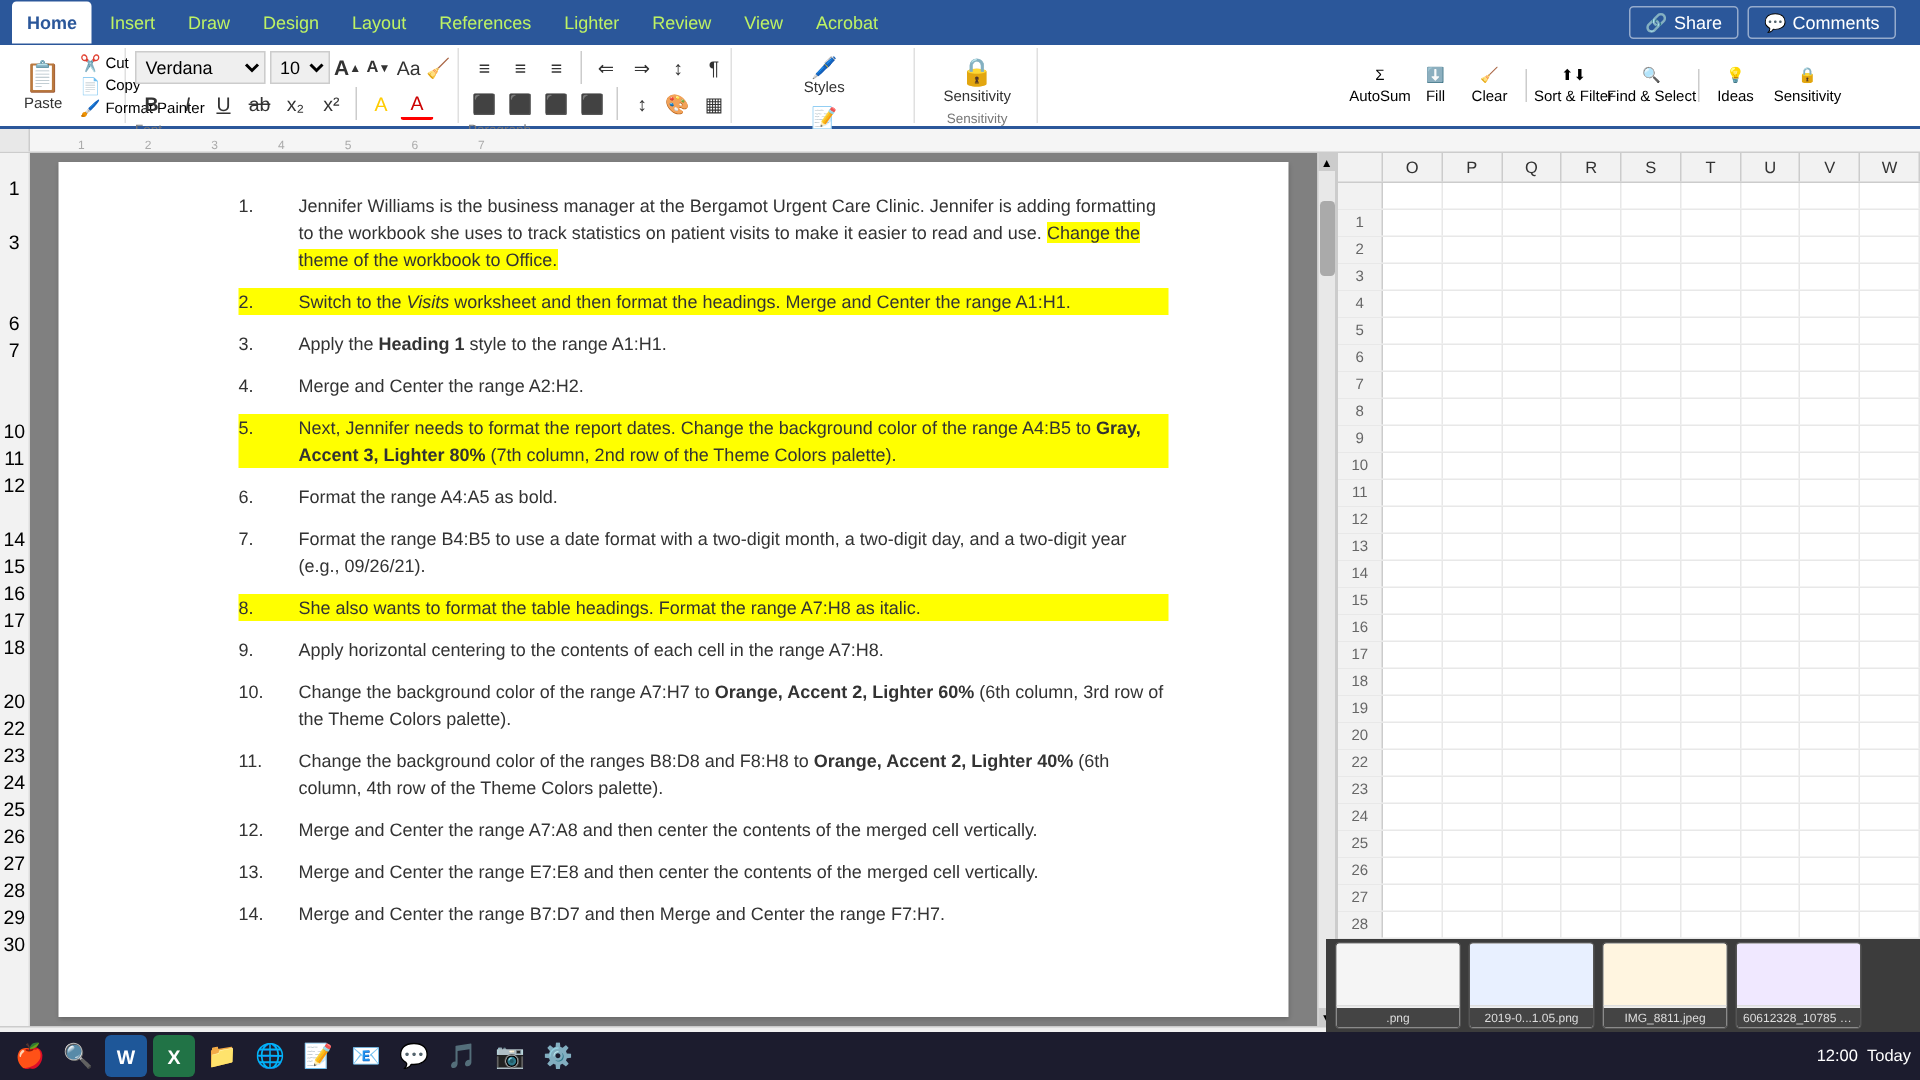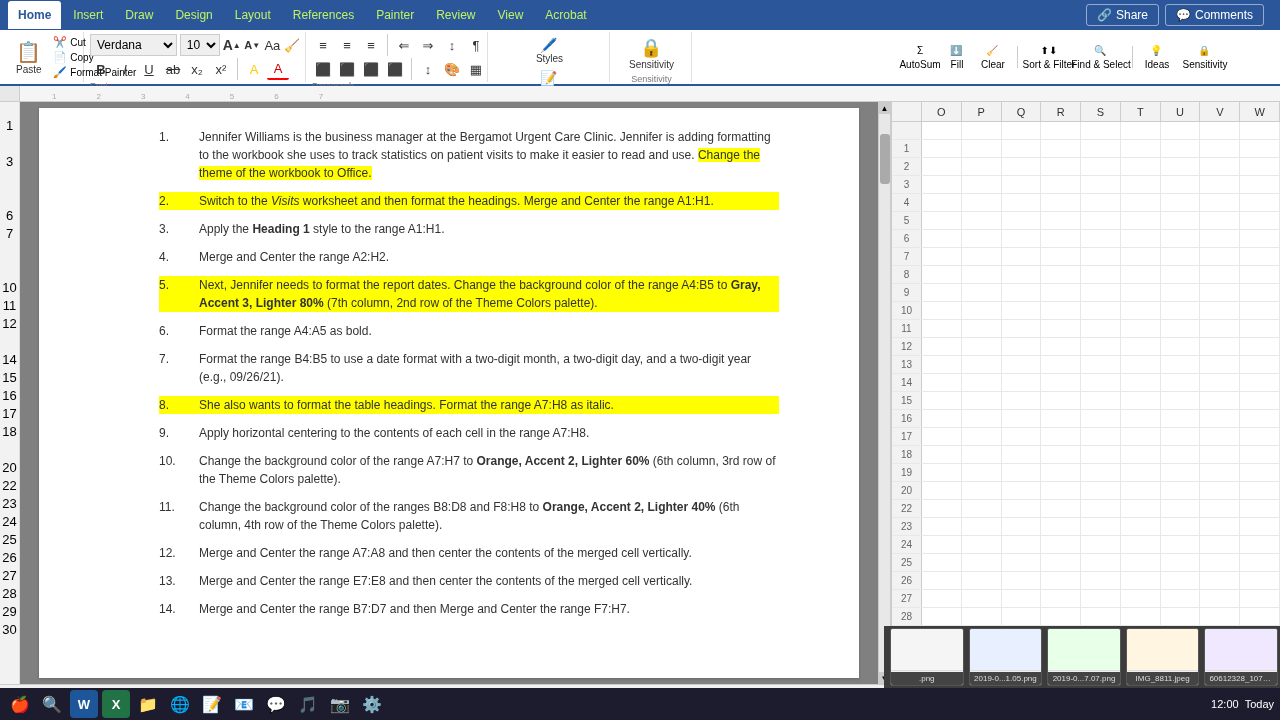--- a/index.html
+++ b/index.html
@@ -493,21 +493,21 @@
 <div class="app-window">
   <div class="word-body">
 
     <div class="ribbon-row1">
       <div class="tab-item active">Home</div>
       <div class="tab-item">Insert</div>
       <div class="tab-item">Draw</div>
       <div class="tab-item">Design</div>
       <div class="tab-item">Layout</div>
       <div class="tab-item">References</div>
-      <div class="tab-item">Painter</div>
+      <div class="tab-item">Lighter</div>
       <div class="tab-item">Review</div>
       <div class="tab-item">View</div>
       <div class="tab-item">Acrobat</div>
       <div style="flex:1"></div>
 
       <div style="display:flex;align-items:center;gap:6px;margin-right:8px;">
         <div class="share-btn" style="border:1px solid rgba(255,255,255,0.5);">
           <span>🔗</span>
           <span>Share</span>
         </div>
@@ -1242,24 +1242,20 @@
 <div class="thumb-dock" style="position:fixed;bottom:32px;left:884px;display:flex;align-items:center;padding:4px 6px;gap:5px;background:#3c3c3c;height:62px;width:400px;">
   <div class="thumb-card">
     <div class="thumb-preview" style="background:#f5f5f5;"></div>
     <div class="thumb-name">.png</div>
   </div>
   <div class="thumb-card">
     <div class="thumb-preview" style="background:#e8f0ff;"></div>
     <div class="thumb-name">2019-0...1.05.png</div>
   </div>
   <div class="thumb-card">
-    <div class="thumb-preview" style="background:#e8ffe8;"></div>
-    <div class="thumb-name">2019-0...7.07.png</div>
-  </div>
-  <div class="thumb-card">
     <div class="thumb-preview" style="background:#fff5e0;"></div>
     <div class="thumb-name">IMG_8811.jpeg</div>
   </div>
   <div class="thumb-card">
     <div class="thumb-preview" style="background:#f0e8ff;"></div>
     <div class="thumb-name">60612328_10785 351623...0_n.jpg</div>
   </div>
 </div>
 
 <div class="taskbar-full" style="position:fixed;bottom:0;width:1280px;height:32px;">

